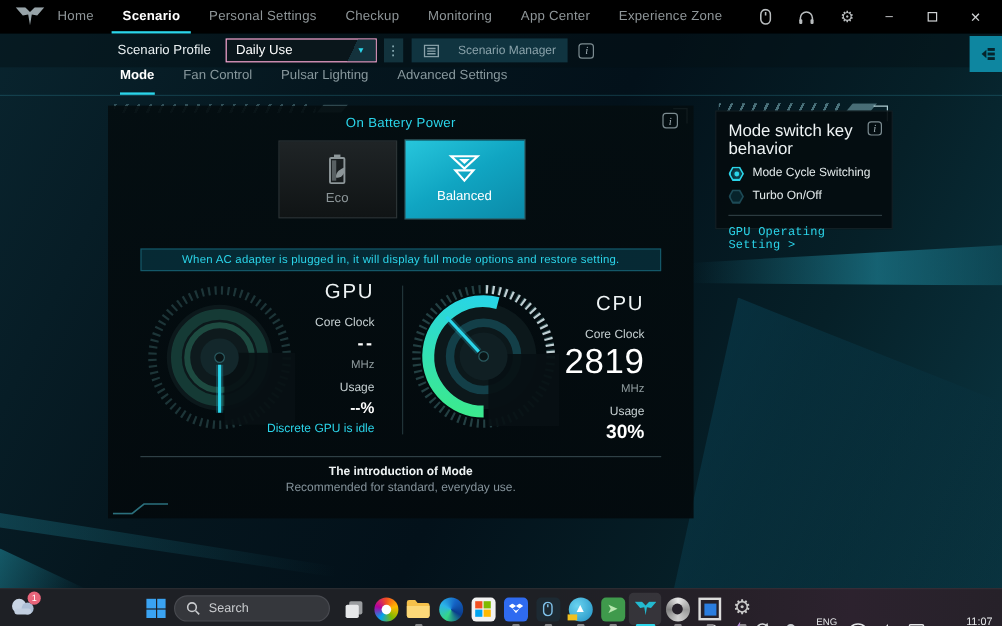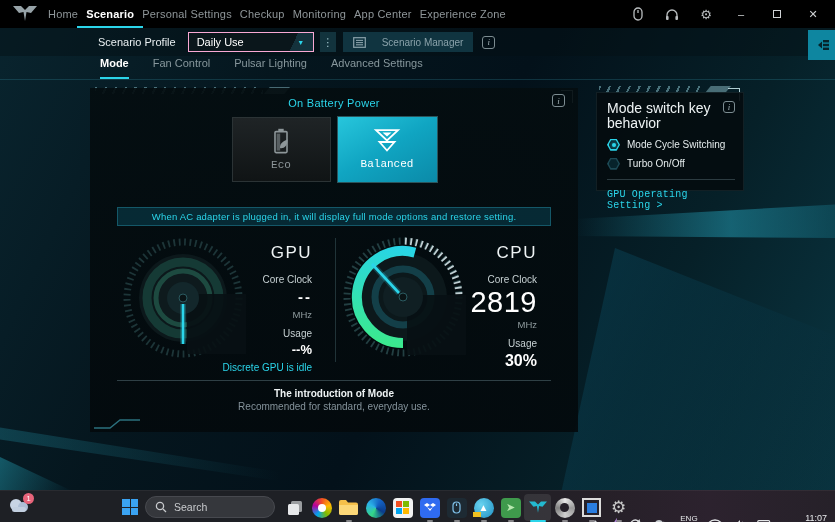--- a/index.html
+++ b/index.html
@@ -20,21 +20,21 @@
     background:linear-gradient(115deg,rgba(10,70,90,.55),rgba(4,20,28,.1));
     clip-path:polygon(20% 0,100% 35%,100% 100%,0 100%);}
   .wall .streak4{position:absolute;left:0;top:415px;width:70px;height:47px;
     background:linear-gradient(115deg,rgba(36,160,180,.5),rgba(10,60,80,.05));
     clip-path:polygon(0 30%,100% 100%,0 100%);}
 
   
   .titlebar{position:absolute;left:0;top:0;width:100%;height:28px;background:#000;
     display:flex;align-items:center;}
   .logo{margin-left:12px;width:26px;height:18px;display:flex;align-items:center;justify-content:center;}
-  .nav{display:flex;align-items:center;gap:6px;margin-left:9px;height:100%;}
+  .nav{display:flex;align-items:center;gap:22px;margin-left:9px;height:100%;}
   .nav-item{position:relative;font-size:11px;color:#8f9699;height:100%;display:flex;align-items:center;
     letter-spacing:.2px;cursor:default;padding:0 1px;}
   .nav-item.active{color:#fff;font-weight:bold;}
   .nav-item.active::after{content:"";position:absolute;left:-8px;right:-8px;bottom:0;height:2.5px;background:#2bd5ea;}
   .tb-icons{margin-left:auto;display:flex;align-items:center;gap:12px;margin-right:10px;}
   .tb-ico{width:22px;height:18px;display:flex;align-items:center;justify-content:center;color:#b9bdbf;}
   .tb-ctl{width:24px;height:18px;display:flex;align-items:center;justify-content:center;color:#cfd2d4;font-size:11px;}
   .ctl-box{width:8px;height:8px;border:1px solid #cfd2d4;}
 
   
@@ -68,34 +68,34 @@
     clip-path:polygon(22% 0,100% 0,78% 100%,0 100%);}
   .bracket{position:absolute;width:12px;height:13px;
     border-top:1px solid rgba(205,235,240,.85);border-right:1px solid rgba(205,235,240,.85);}
 
   
   .main-panel{position:absolute;left:90px;top:88px;width:488px;height:344px;
     background:linear-gradient(180deg,rgba(4,13,16,.93),rgba(3,9,12,.9));}
   .power-title{position:absolute;left:0;right:0;top:9px;text-align:center;color:#2bd5ea;font-size:11px;letter-spacing:.3px;}
   .panel-info{position:absolute;right:13px;top:6px;margin-left:0;}
   .cards{position:absolute;left:0;right:0;top:29px;display:flex;justify-content:center;gap:7px;}
-  .card{width:99px;height:65px;display:flex;flex-direction:column;align-items:center;justify-content:center;gap:5px;font-family:Liberation Mono, monospace;}
+  .card{width:99px;height:65px;display:flex;flex-direction:column;align-items:center;justify-content:center;gap:5px;}
   .card.eco{background:linear-gradient(180deg,#1f2426,#101415);border:1px solid #2b3335;}
   .card.eco .card-label{color:#8d9699;font-size:11px;}
   .card.balanced{background:linear-gradient(150deg,#27c6dc 0%,#10a5c2 48%,#0b8aa8 100%);box-shadow:0 0 0 1px rgba(120,220,235,.35);}
   .card.balanced .card-label{color:#fff;font-size:11px;}
   .notice{position:absolute;left:27px;right:27px;top:119px;height:19px;background:rgba(6,44,55,.92);
     border:1px solid rgba(32,125,148,.55);color:#2bd5ea;font-size:9.5px;
     display:flex;align-items:center;justify-content:center;letter-spacing:.2px;}
   .gauge{position:absolute;width:126px;height:126px;}
   .gpu-gauge{left:30px;top:147px;}
   .cpu-gauge{left:250px;top:146px;}
   .vdivider{position:absolute;left:245px;top:150px;height:124px;width:1px;background:rgba(120,170,180,.25);}
   .stat-col{position:absolute;display:flex;flex-direction:column;align-items:flex-end;text-align:right;}
-  .gpu-col{left:120px;top:155px;width:102px;}
+  .gpu-col{left:120px;top:145px;width:102px;}
   .cpu-col{left:340px;top:155px;width:107px;}
   .stat-title{font-size:17px;color:#eef3f4;letter-spacing:1.5px;margin-bottom:11px;}
   .stat-label{font-size:10px;color:#c7d1d3;margin-bottom:3px;}
   .stat-dash{font-size:15px;color:#fff;font-weight:bold;letter-spacing:2px;margin-bottom:4px;}
   .stat-big{font-size:29px;color:#fff;line-height:1;margin-bottom:2px;letter-spacing:.5px;}
   .stat-unit{font-size:9.5px;color:#8f9b9e;margin-bottom:8px;}
   .stat-usage{font-size:13px;color:#fff;font-weight:bold;margin-bottom:2px;}
   .stat-usage.big{font-size:16px;}
   .stat-status{font-size:10px;color:#2bd5ea;margin-top:3px;white-space:nowrap;}
   .hdivider{position:absolute;left:27px;right:27px;top:292px;height:1px;background:rgba(150,190,200,.3);}

